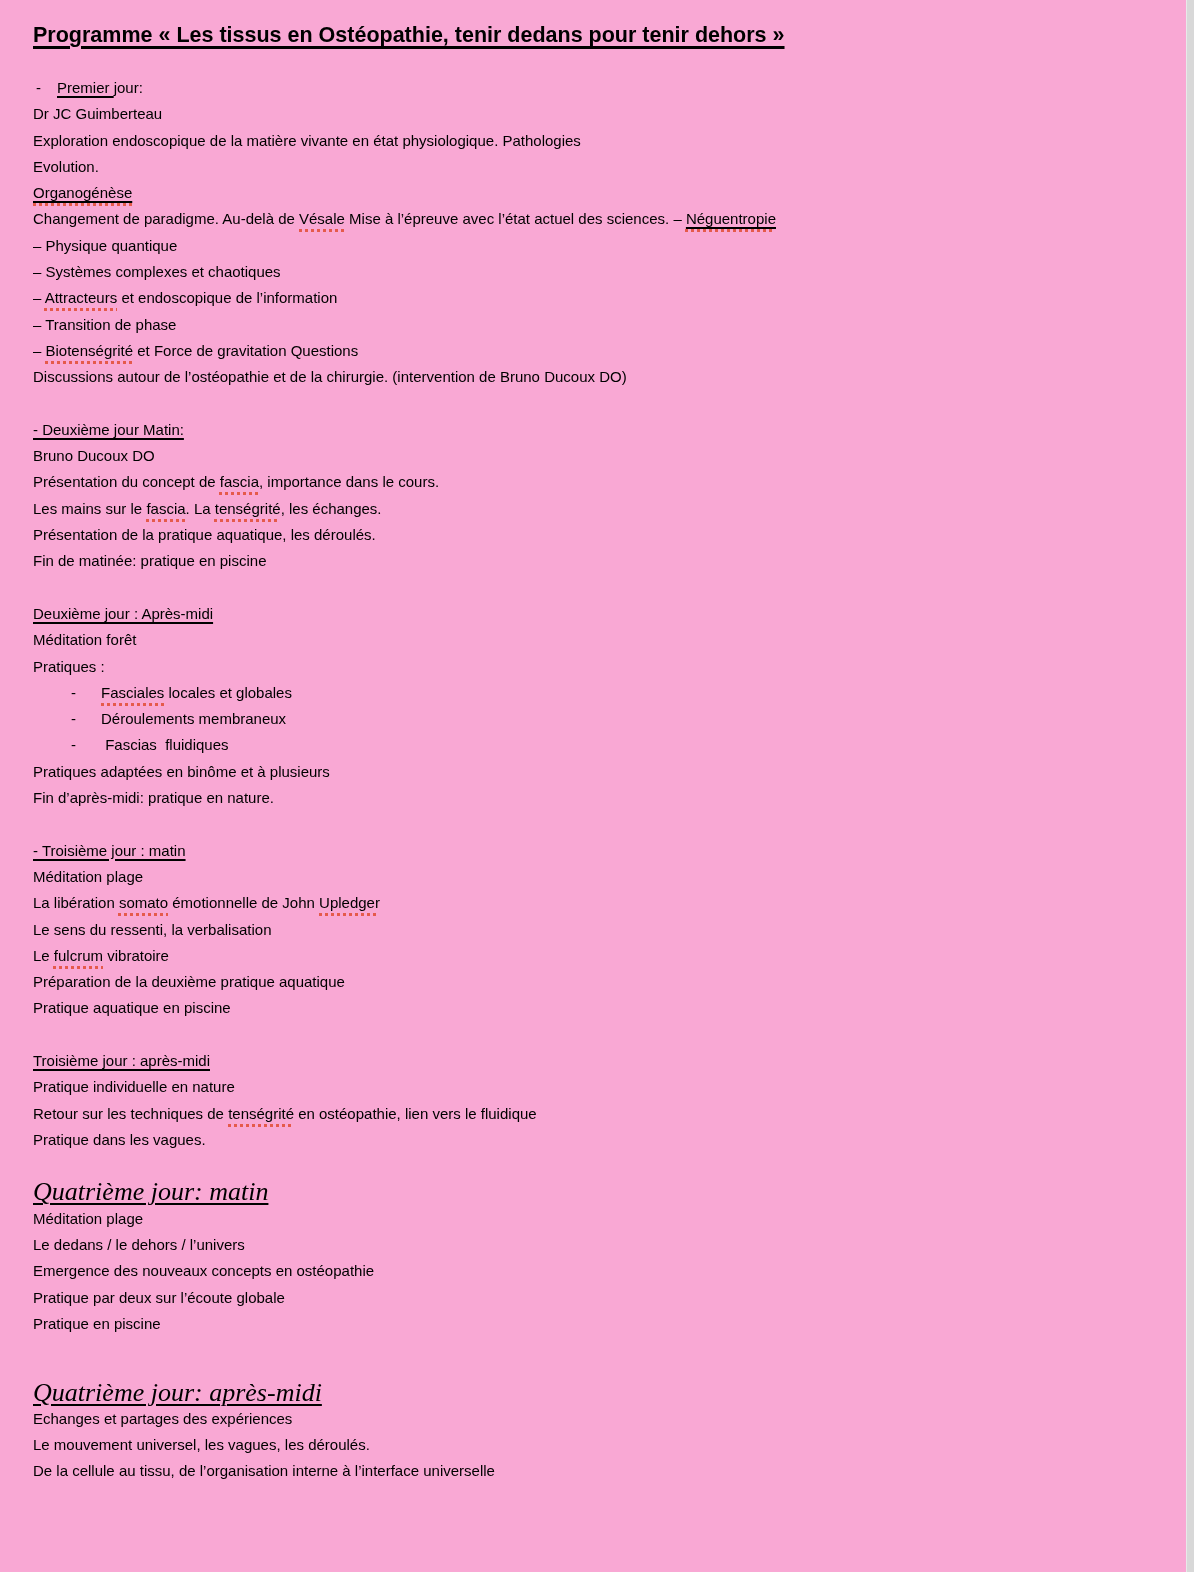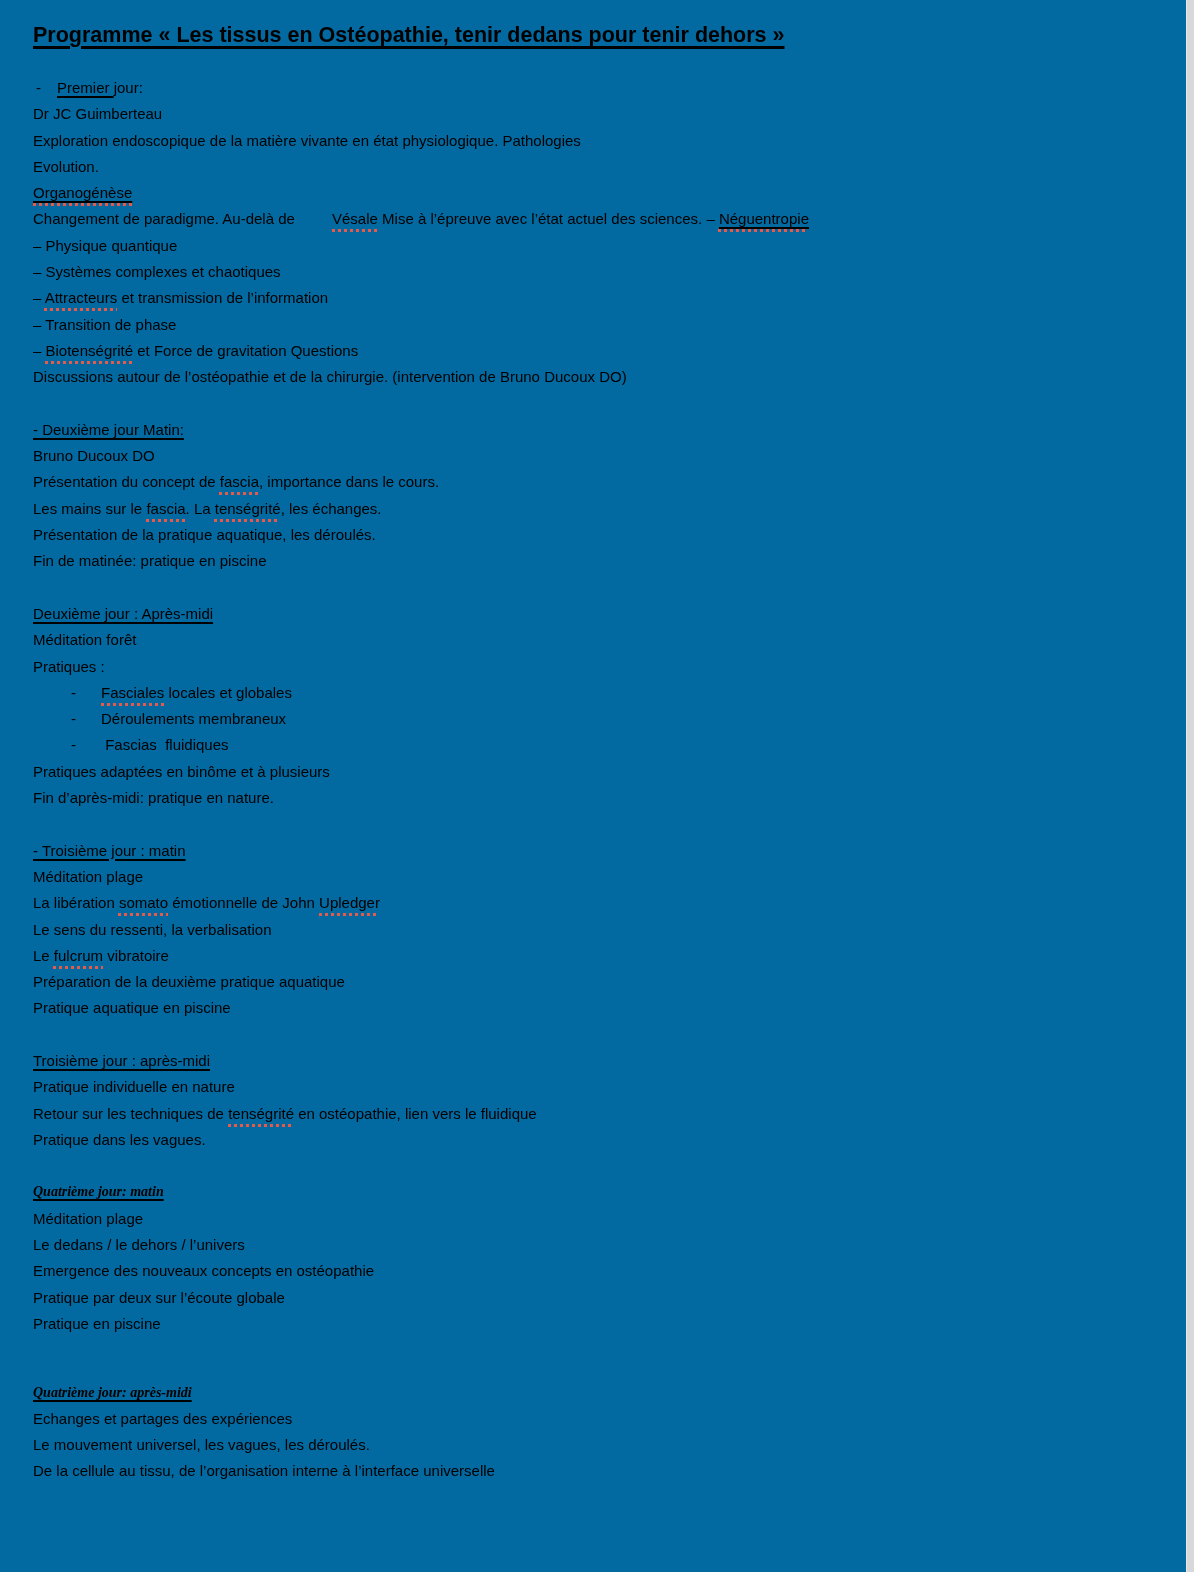--- a/index.html
+++ b/index.html
@@ -9,21 +9,21 @@
     color: #000000;
     font-family: "Liberation Sans", "DejaVu Sans", sans-serif;
     position: relative;
     overflow: hidden;
   }
   .page {
     position: absolute; left: 0; top: 0;
     width: 1187px; height: 1572px;
     box-sizing: border-box;
     padding: 22px 40px 0 33px;
-    background: #0369a1;
+    background: #f9a8d4;
   }
   .page-edge {
     position: absolute; right: 0; top: 0;
     width: 7px; height: 1572px;
     background: #d8d8d8;
     border-left: 1px solid #e9e9e9;
   }
   .line {
     font-size: 15px;
     line-height: 26.3px;
@@ -32,23 +32,23 @@
   }
   .line.title {
     font-size: 21.5px;
     font-weight: bold;
     line-height: 27px;
     margin-bottom: 26px;
   }
   .line.title .u { text-decoration-thickness: 2.5px; text-underline-offset: 4px; }
   .line.hb, .line.hb2 {
     font-family: "Liberation Serif", "DejaVu Serif", serif;
-    font-weight: bold;
+    font-weight: normal;
     font-style: italic;
-    font-size: 14px;
+    font-size: 26px;
   }
   .line.hb2 { margin-top: 16px; }
   .u {
     text-decoration: underline;
     text-decoration-style: solid;
     text-decoration-thickness: 1.5px;
     text-underline-offset: 3px;
   }
   .sp {
     text-decoration: underline;
@@ -64,24 +64,24 @@
 <body>
 
 <div class="page">
   <div id="doc-body">
       <div class="line title"><span class="u">Programme « Les tissus en Ostéopathie, tenir dedans pour tenir dehors »</span></div>
       <div class="line b1"><span class="dash1">-</span><span class="u">Premier </span><span>jour:</span></div>
       <div class="line p"><span>Dr JC Guimberteau</span></div>
       <div class="line p"><span>Exploration endoscopique de la matière vivante en état physiologique. Pathologies</span></div>
       <div class="line p"><span>Evolution.</span></div>
       <div class="line p"><span class="u"><span class="sp" style="text-decoration-color: rgb(229, 90, 75);">Organogénèse</span></span></div>
-      <div class="line p"><span>Changement de paradigme. Au-delà de </span><span class="sp" style="text-decoration-color: rgb(229, 90, 75); margin-left: 33px;">Vésale</span><span> Mise à l’épreuve avec l’état actuel des sciences. – </span><span class="u"><span class="sp" style="text-decoration-color: rgb(229, 90, 75);">Néguentropie</span></span></div>
+      <div class="line p"><span>Changement de paradigme. Au-delà de </span><span class="sp" style="text-decoration-color: rgb(229, 90, 75);">Vésale</span><span> Mise à l’épreuve avec l’état actuel des sciences. – </span><span class="u"><span class="sp" style="text-decoration-color: rgb(229, 90, 75);">Néguentropie</span></span></div>
       <div class="line p"><span>– Physique quantique</span></div>
       <div class="line p"><span>– Systèmes complexes et chaotiques</span></div>
-      <div class="line p"><span>– </span><span class="sp" style="text-decoration-color: rgb(229, 90, 75);">Attracteurs</span><span> et transmission de l’information</span></div>
+      <div class="line p"><span>– </span><span class="sp" style="text-decoration-color: rgb(229, 90, 75);">Attracteurs</span><span> et endoscopique de l’information</span></div>
       <div class="line p"><span>– Transition de phase</span></div>
       <div class="line p"><span>– </span><span class="sp" style="text-decoration-color: rgb(229, 90, 75);">Biotenségrité</span><span> et Force de gravitation Questions</span></div>
       <div class="line p"><span>Discussions autour de l’ostéopathie et de la chirurgie. (intervention de Bruno Ducoux DO)</span></div>
       <div class="line blank"></div>
       <div class="line h"><span class="u">- Deuxième jour Matin:</span></div>
       <div class="line p"><span>Bruno Ducoux DO</span></div>
       <div class="line p"><span>Présentation du concept de </span><span class="sp" style="text-decoration-color: rgb(229, 90, 75);">fascia</span><span>, importance dans le cours.</span></div>
       <div class="line p"><span>Les mains sur le </span><span class="sp" style="text-decoration-color: rgb(229, 90, 75);">fascia</span><span>. La </span><span class="sp" style="text-decoration-color: rgb(229, 90, 75);">tenségrité</span><span>, les échanges.</span></div>
       <div class="line p"><span>Présentation de la pratique aquatique, les déroulés.</span></div>
       <div class="line p"><span>Fin de matinée: pratique en piscine</span></div>

